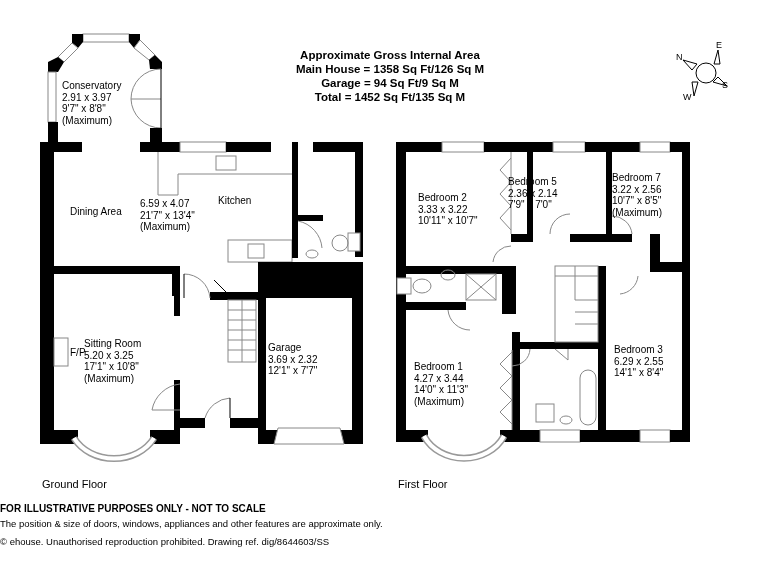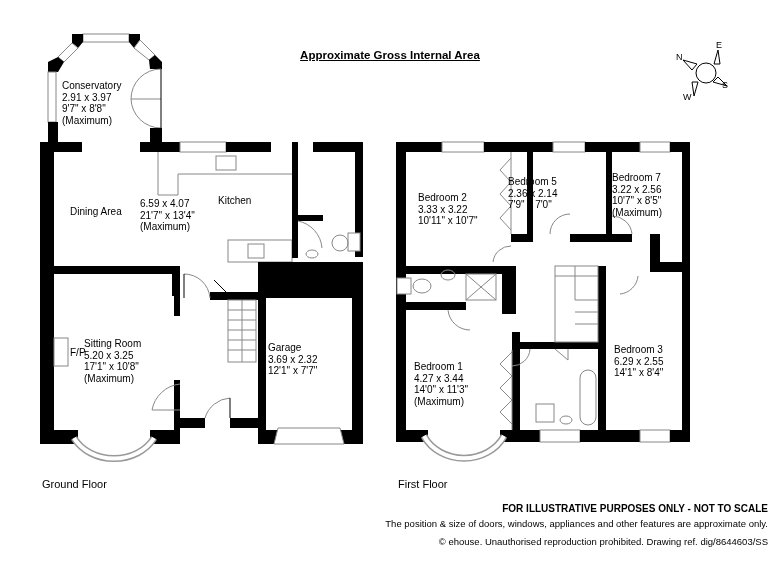--- a/index.html
+++ b/index.html
@@ -1,23 +1,23 @@
 <!DOCTYPE html>
 <html><head>
 <meta charset="utf-8">
 <style>
   html, body { margin: 0; padding: 0; background: #ffffff; }
   body { width: 768px; height: 576px; position: relative; overflow: hidden;
          font-family: "Liberation Sans", sans-serif; color: #000; }
   .plan { position: absolute; left: 0; top: 0; width: 768px; height: 576px; }
   .area-block { position: absolute; left: 260px; top: 48px; width: 260px; text-align: center;
-                font-weight: bold; font-size: 11.5px; line-height: 14px; text-decoration: underline; }
+                font-weight: bold; font-size: 11.5px; line-height: 14px; }
   .room-label { position: absolute; text-align: left; font-size: 10px; line-height: 11.5px; }
   .floor-label { position: absolute; font-weight: normal; font-size: 11px; }
-  .footer { position: absolute; left: 0; width: 768px; text-align: right; font-size: 9.5px; }
+  .footer { position: absolute; left: 0; width: 768px; text-align: left; font-size: 9.5px; }
   .footer.title { font-weight: bold; font-size: 10px; }
   .compass-letter { position: absolute; font-size: 9px; }
   .wall { fill: #000; }
   .thin { stroke: #000; stroke-width: 1; fill: none; }
   .grey { stroke: #888; stroke-width: 1; fill: none; }
   .win { fill: #fff; stroke: #888; stroke-width: 1; }
 </style>
 </head>
 <body>
 
@@ -177,20 +177,23 @@
     <circle cx="706" cy="73" r="10" fill="none" stroke="#000" stroke-width="1"></circle>
     <polygon points="683,60 697,64 692,70" fill="none" stroke="#000"></polygon>
     <polygon points="718,50 714,64 720,64" fill="none" stroke="#000"></polygon>
     <polygon points="727,86 713,82 718,77" fill="none" stroke="#000"></polygon>
     <polygon points="694,96 698,82 692,82" fill="none" stroke="#000"></polygon>
   </g>
 </svg>
 
 <div class="area-block">
   <div>Approximate Gross Internal Area</div>
+  <div>Main House = 1358 Sq Ft/126 Sq M</div>
+  <div>Garage = 94 Sq Ft/9 Sq M</div>
+  <div>Total = 1452 Sq Ft/135 Sq M</div>
 </div>
 
 <span class="compass-letter" style="left:676px;top:52px">N</span>
 <span class="compass-letter" style="left:716px;top:40px">E</span>
 <span class="compass-letter" style="left:722px;top:80px">S</span>
 <span class="compass-letter" style="left:683px;top:92px">W</span>
 
 <div class="room-label" style="left:62px;top:80px;width:90px">
   <div>Conservatory</div>
   <div>2.91 x 3.97</div>

